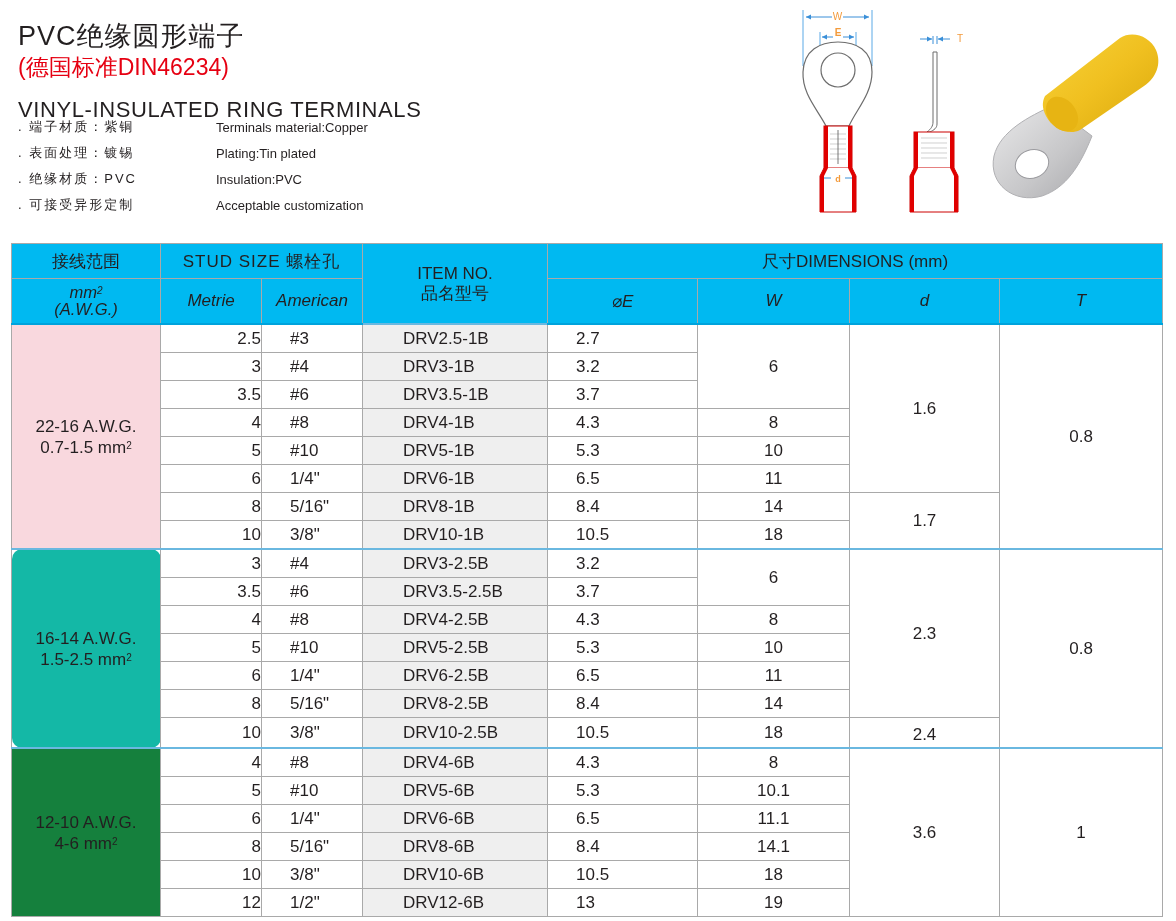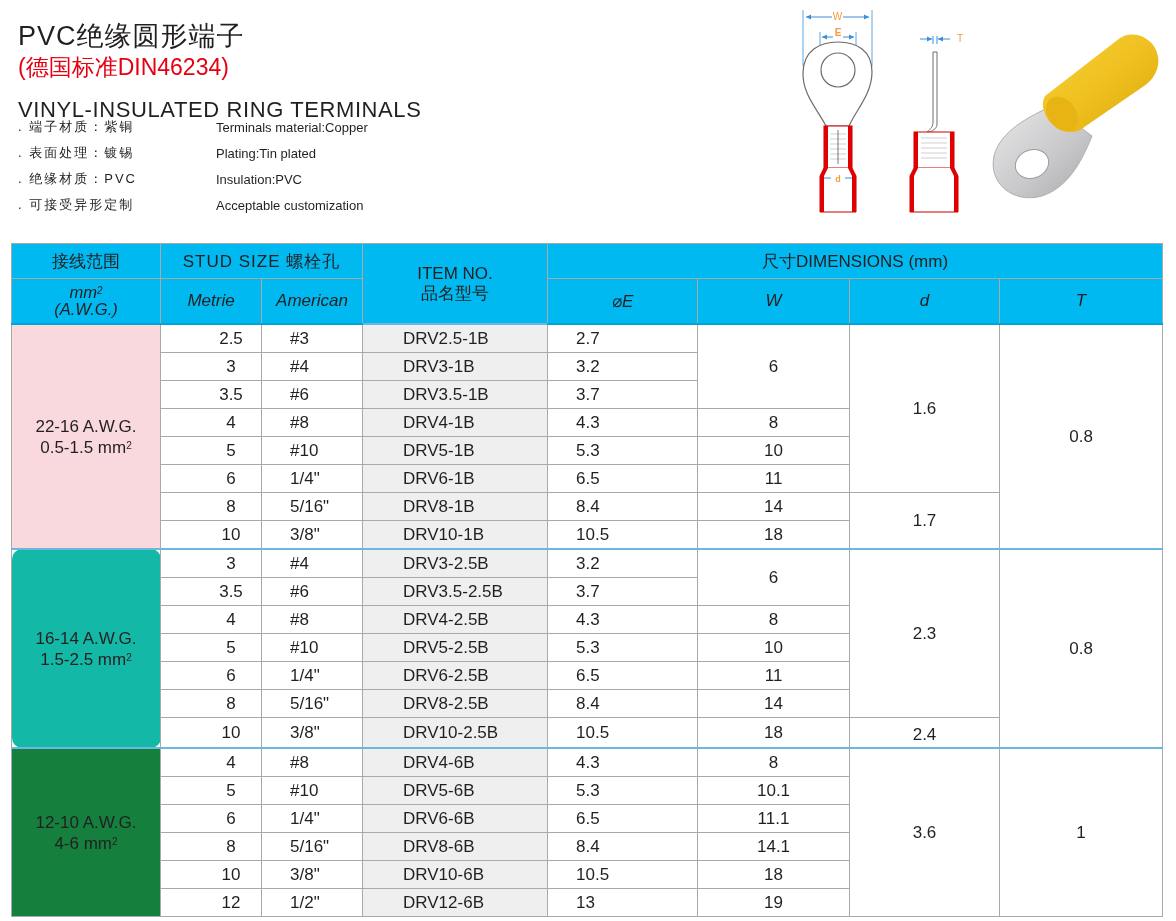--- a/index.html
+++ b/index.html
@@ -19,21 +19,21 @@
 
   table.spec-table { position:absolute; left:11px; top:243px; border-collapse:collapse; table-layout:fixed; width:1151px; }
   .spec-table th, .spec-table td { border:1px solid #a9a9a9; padding:0; text-align:center; font-weight:normal; font-size:17px; }
   .spec-table th { background:#00b9f1; color:#231f20; }
   .spec-table thead tr.h1 th { height:34px; }
   .spec-table thead tr.h2 th { height:44px;font-style:italic; }
   .spec-table thead th.stud { letter-spacing:1px; }
   .spec-table thead th.range2 { line-height:17px; font-size:16.5px; }
   .spec-table tbody td { height:27px; line-height:27px; }
   .spec-table td.range { font-size:17px; line-height:21px; }
-  .spec-table td.l { text-align:center; padding-left:40px; }
+  .spec-table td.l { text-align:right; padding-left:40px; }
   .spec-table td.l2 { text-align:left; padding-left:28px; }
   .spec-table td.item { background:#efefef; text-align:left; padding-left:40px; }
   .spec-table td.e { text-align:left; padding-left:28px; }
   .spec-table td.w, .spec-table td.d, .spec-table td.t { background:#fff; }
   .g1 td.range { background:#f9d8de; }
   .g2 td.range { background:#14b8a6;border-radius:10px; }
   .g3 td.range { background:#15803d; }
   tr.gstart td { border-top:2px solid #6ab8e0; }
   .spec-table thead tr.h2 th { border-bottom:2px solid #00a3dc; }
   sup { font-size:10px; vertical-align:top; position:relative; top:-2px; }
@@ -182,21 +182,21 @@
       <th>W</th>
       <th>d</th>
       <th>T</th>
     </tr>
   </thead>
   <tbody>
 
     <tr class="g1 gstart">
       <td rowspan="8" class="range">
         <div>22-16 A.W.G.</div>
-        <div><span>0.5-1.5 mm</span><sup>2</sup></div>
+        <div><span>0.7-1.5 mm</span><sup>2</sup></div>
       </td>
       <td class="l">2.5</td>
       <td class="l2">#3</td>
       <td class="item">DRV2.5-1B</td>
       <td class="e">2.7</td>
       <td rowspan="3" class="w">6</td>
       <td rowspan="6" class="d">1.6</td>
       <td rowspan="8" class="t">0.8</td>
     </tr>
     <tr class="g1">

